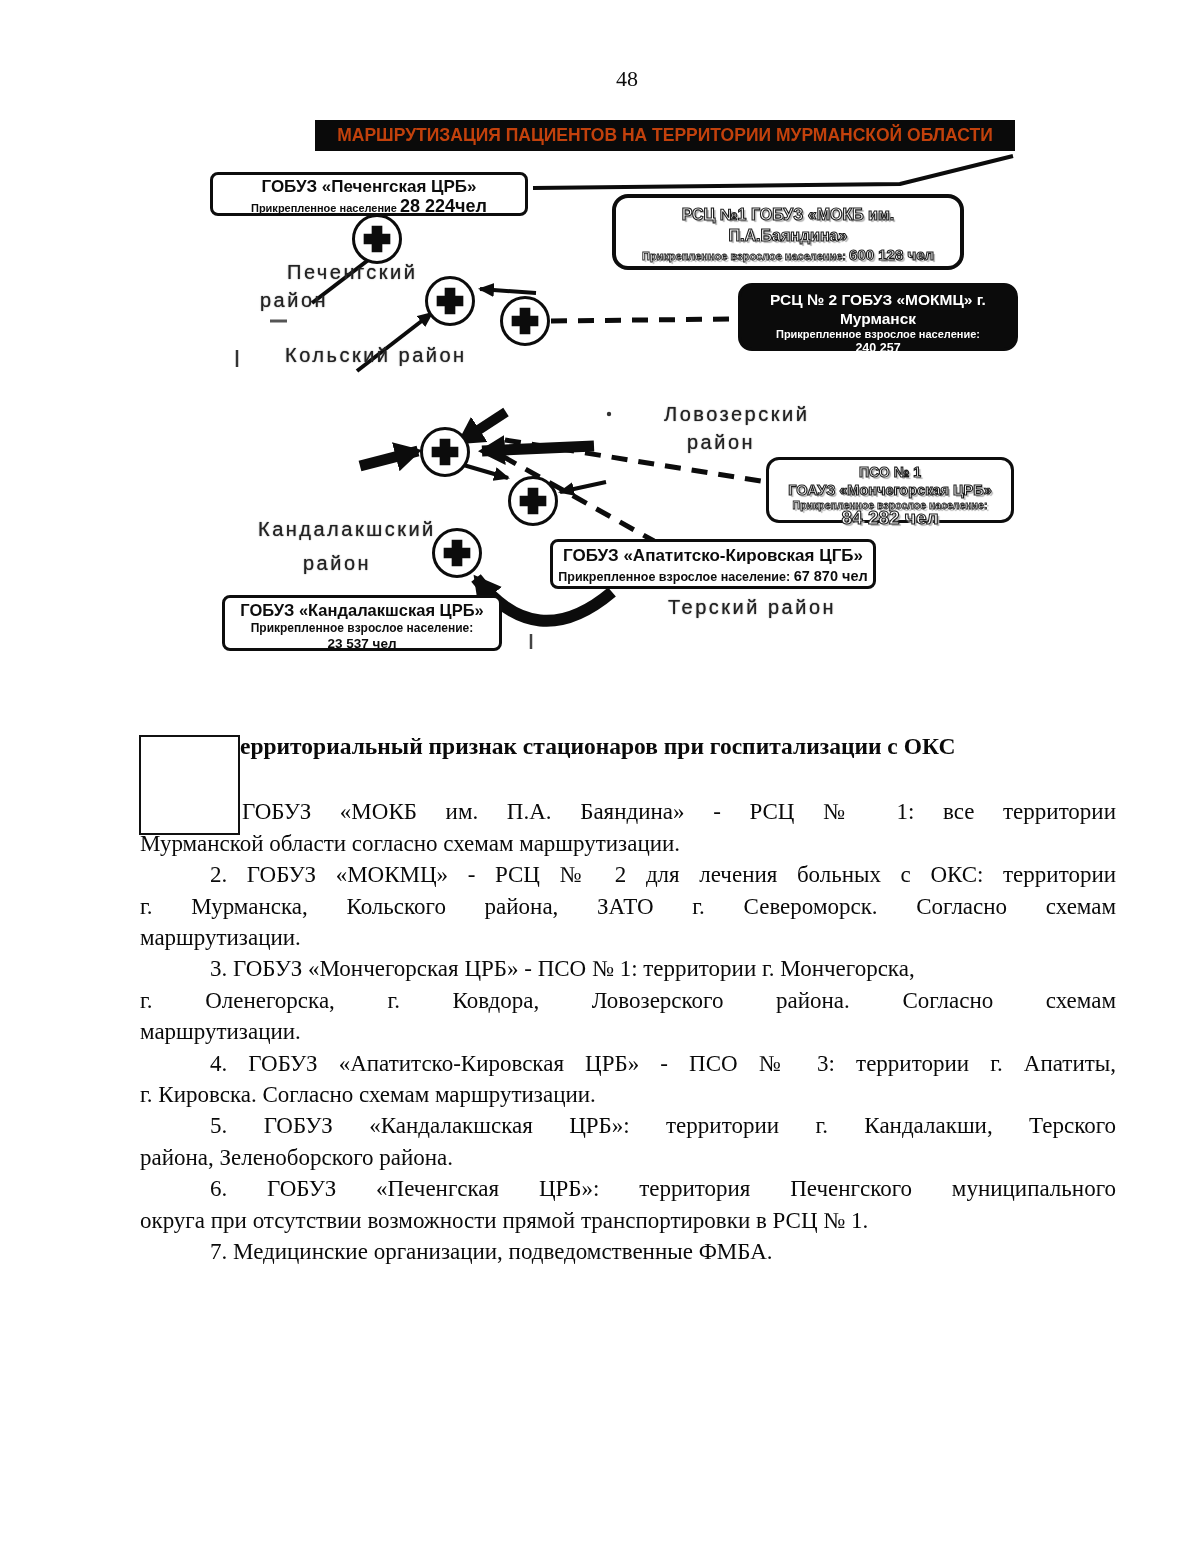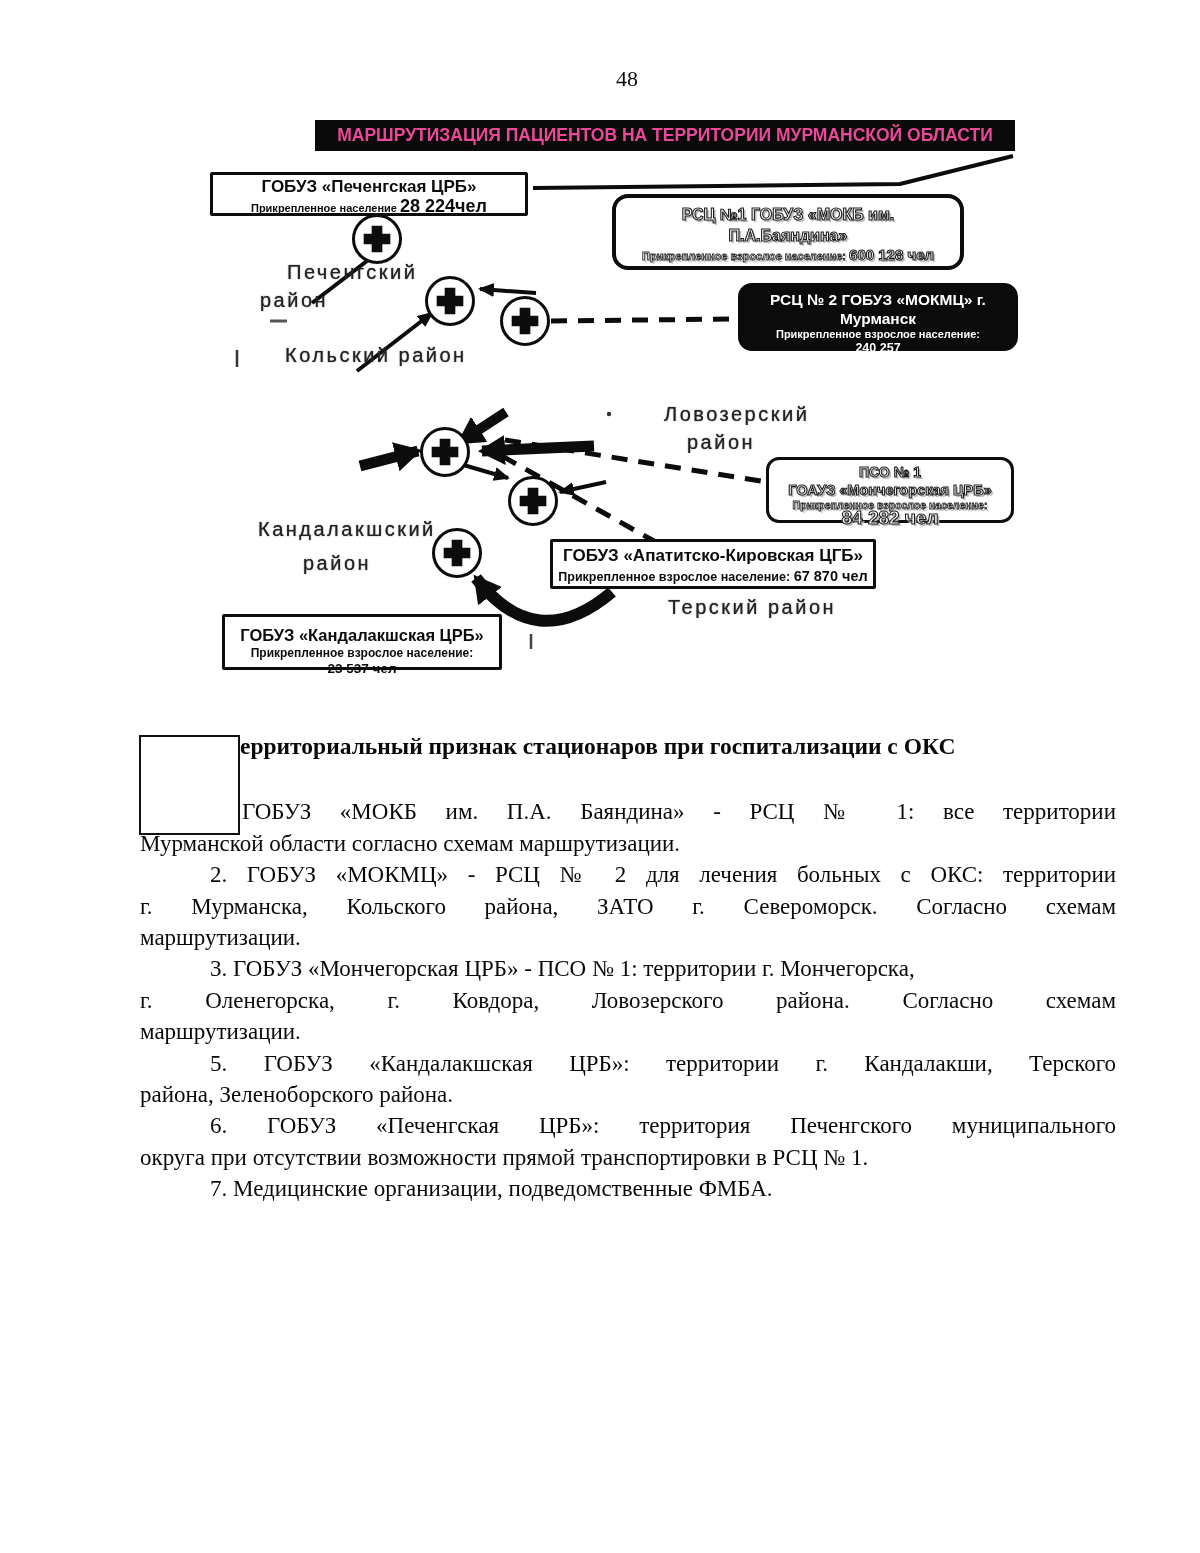--- a/index.html
+++ b/index.html
@@ -3,23 +3,23 @@
 <meta charset="utf-8">
 <style>
   html,body{margin:0;padding:0;background:#e8e8e8;}
   .page{position:relative;width:1200px;height:1553px;background:#ffffff;overflow:hidden;
         font-family:"Liberation Serif",serif;color:#0c0c0c;}
   
   .diagram-svg{position:absolute;left:0;top:0;width:1200px;height:700px;}
   .page-number{position:absolute;left:557px;top:66px;width:140px;text-align:center;
                font-size:22px;font-family:"Liberation Serif",serif;}
   .banner{position:absolute;left:315px;top:120px;width:700px;height:31px;background:#0a0a0a;
-          color:#ec4899;font-family:"Liberation Sans",sans-serif;font-weight:bold;font-size:17.5px;
+          color:#c2410c;font-family:"Liberation Sans",sans-serif;font-weight:bold;font-size:17.5px;
           display:flex;align-items:center;justify-content:center;white-space:nowrap;}
-  .dbox{position:absolute;background:#fff;border:3px solid #0d0d0d;border-radius:2px;
+  .dbox{position:absolute;background:#fff;border:3px solid #0d0d0d;border-radius:8px;
         text-align:center;font-family:"Liberation Sans",sans-serif;font-weight:bold;z-index:3;
         box-sizing:border-box;}
   .dbox.black{background:#0b0b0b;color:#fff;border-color:#0b0b0b;border-radius:14px;}
   .dbox.thick{border-width:4px;border-radius:16px;}
   .outl{color:#fff;-webkit-text-stroke:1.1px #1c1c1c;text-shadow:2px 2px 1px #b5b5b5;}
   .region{position:absolute;font-family:"Liberation Sans",sans-serif;font-size:20px;
           letter-spacing:2.5px;color:#222;text-shadow:0 0 1.2px #444;white-space:nowrap;z-index:2;}
   .cross{position:absolute;width:44px;height:44px;border-radius:50%;border:3px solid #0c0c0c;
          background:#fff;display:flex;align-items:center;justify-content:center;z-index:4;
          box-sizing:content-box;}
@@ -103,21 +103,21 @@
     <div class="outl" style="font-size:14.5px;line-height:18px;">ГОАУЗ «Мончегорская ЦРБ»</div>
     <div class="outl" style="font-size:10.5px;line-height:12px;-webkit-text-stroke-width:0.8px;">Прикрепленное взрослое население:</div>
     <div class="outl" style="font-size:19px;line-height:14px;">84 282 чел</div>
   </div>
 
   <div class="dbox" style="left:550px;top:539px;width:326px;height:50px;padding-top:3px;">
     <div style="font-size:17px;line-height:22px;">ГОБУЗ «Апатитско-Кировская ЦГБ»</div>
     <div style="line-height:18px;"><span style="font-size:12.5px;">Прикрепленное взрослое население: </span><span style="font-size:14.5px;">67 870 чел</span></div>
   </div>
 
-  <div class="dbox" style="left:222px;top:614px;width:280px;height:56px;padding-top:8px;">
+  <div class="dbox" style="left:222px;top:595px;width:280px;height:56px;padding-top:2px;">
     <div style="font-size:16.5px;line-height:21px;">ГОБУЗ «Кандалакшская ЦРБ»</div>
     <div style="font-size:12px;line-height:15px;">Прикрепленное взрослое население:</div>
     <div style="font-size:13.5px;line-height:16px;">23 537 чел</div>
   </div>
 
   <div class="region" style="left:287px;top:261px;">Печенгский</div>
   <div class="region" style="left:260px;top:289px;">район</div>
   <div class="region" style="left:285px;top:344px;">Кольский район</div>
   <div class="region" style="left:664px;top:403px;">Ловозерский</div>
   <div class="region" style="left:687px;top:431px;">район</div>
@@ -167,20 +167,24 @@
           <div class="tline j" style="text-indent: 70px;">2. ГОБУЗ «МОКМЦ» - РСЦ № 2 для лечения больных с ОКС: территории</div>
           <div class="tline j">г. Мурманска, Кольского района, ЗАТО г. Североморск. Согласно схемам</div>
           <div class="tline">маршрутизации.</div>
         </div>
         <div class="para">
           <div class="tline" style="text-indent: 70px;">3. ГОБУЗ «Мончегорская ЦРБ» - ПСО № 1: территории г. Мончегорска,</div>
           <div class="tline j">г. Оленегорска, г. Ковдора, Ловозерского района. Согласно схемам</div>
           <div class="tline">маршрутизации.</div>
         </div>
         <div class="para">
+          <div class="tline j" style="text-indent: 70px;">4. ГОБУЗ «Апатитско-Кировская ЦРБ» - ПСО № 3: территории г. Апатиты,</div>
+          <div class="tline">г. Кировска. Согласно схемам маршрутизации.</div>
+        </div>
+        <div class="para">
           <div class="tline j" style="text-indent: 70px;">5. ГОБУЗ «Кандалакшская ЦРБ»: территории г. Кандалакши, Терского</div>
           <div class="tline">района, Зеленоборского района.</div>
         </div>
         <div class="para">
           <div class="tline j" style="text-indent: 70px;">6. ГОБУЗ «Печенгская ЦРБ»: территория Печенгского муниципального</div>
           <div class="tline">округа при отсутствии возможности прямой транспортировки в РСЦ № 1.</div>
         </div>
         <div class="para">
           <div class="tline" style="text-indent: 70px;">7. Медицинские организации, подведомственные ФМБА.</div>
         </div>

